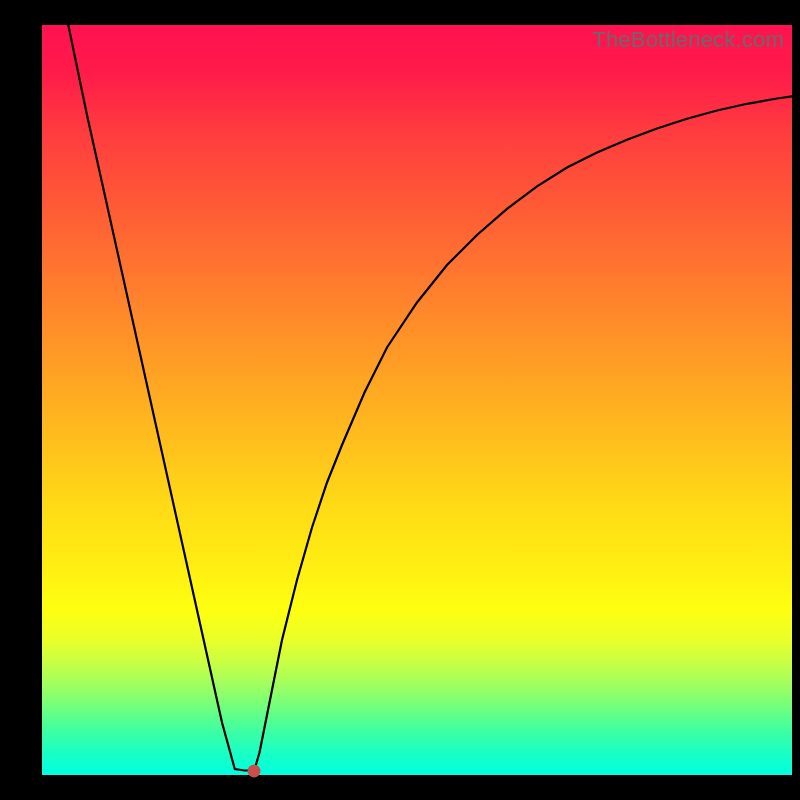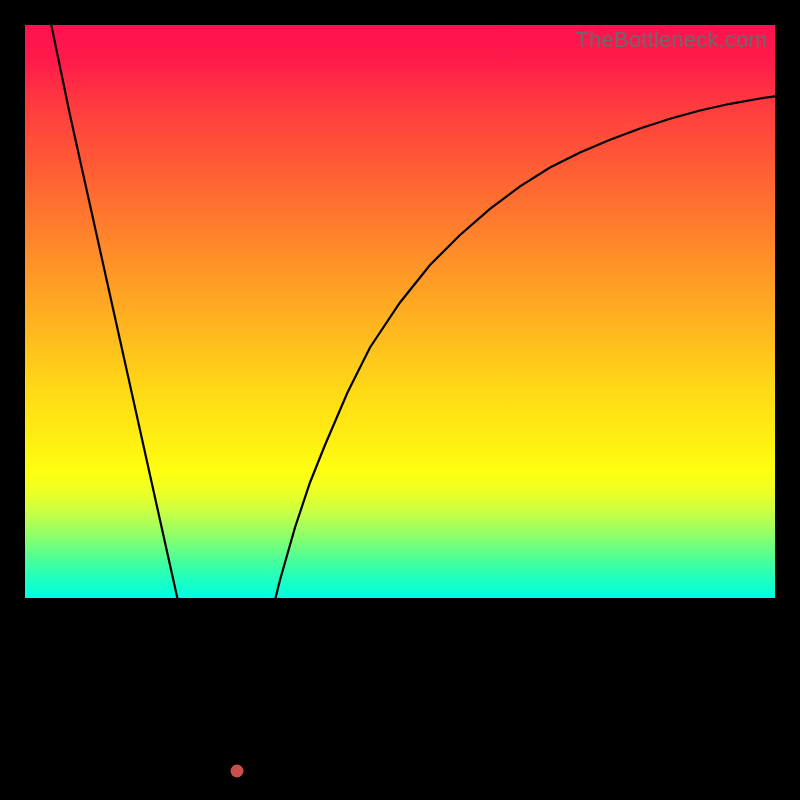--- a/index.html
+++ b/index.html
@@ -1,23 +1,23 @@
 <!DOCTYPE html>
 <html><head>
 <meta charset="utf-8">
 <style>
   * { margin: 0; padding: 0; box-sizing: border-box; }
   html, body { width: 800px; height: 800px; overflow: hidden; }
   body { background: #000; font-family: Arial, Helvetica, sans-serif; }
   .frame {
     position: absolute;
-    left: 25px;
+    left: 42px;
     top: 25px;
     width: 750px;
-    height: 573px;
+    height: 750px;
     background: linear-gradient(to bottom,
       #ff1250 0%,
       #ff1a4a 6%,
       #ff3b3f 14%,
       #ff5a36 24%,
       #ff7a2e 34%,
       #ff9a26 44%,
       #ffba1e 54%,
       #ffda16 64%,
       #ffee12 72%,

